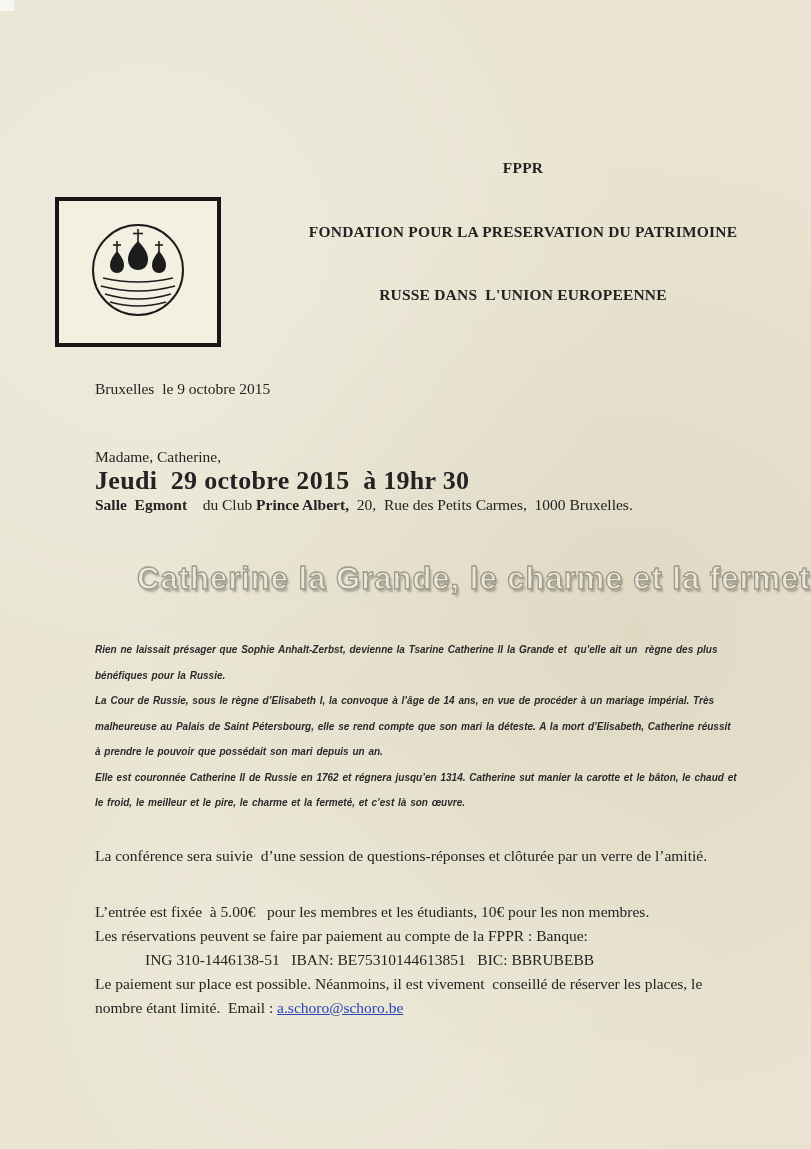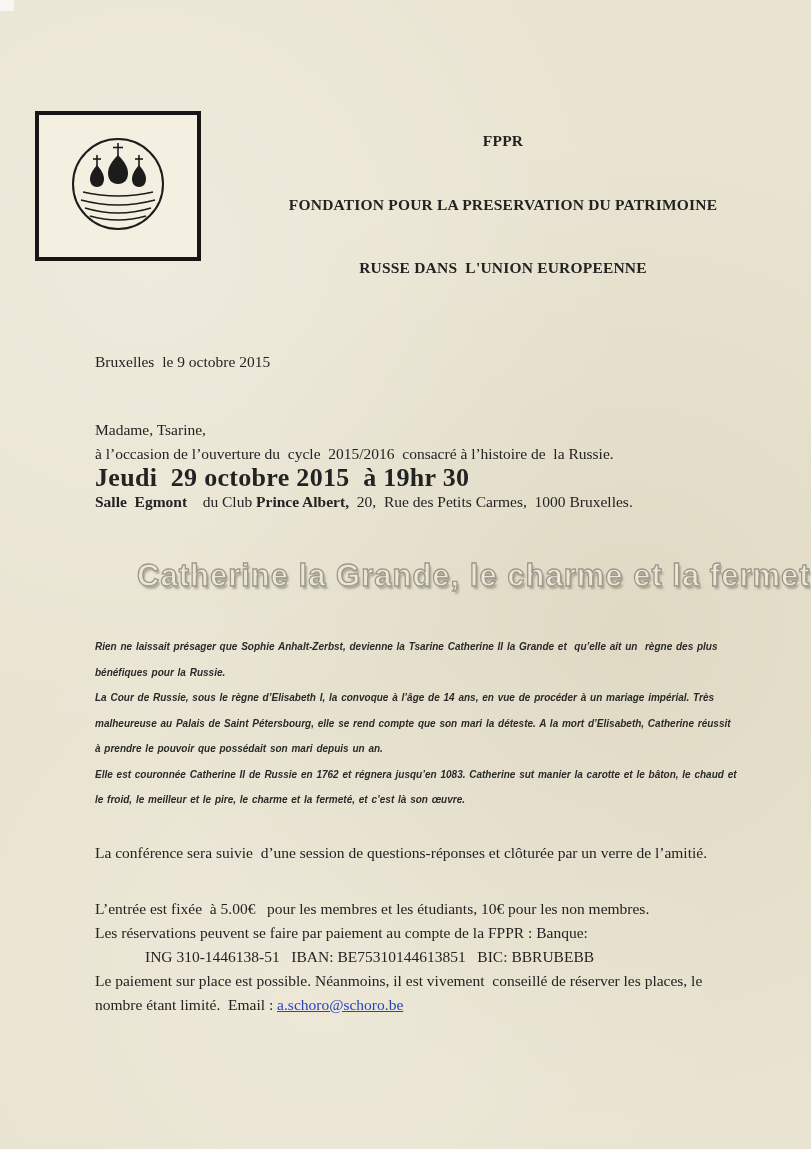--- a/index.html
+++ b/index.html
@@ -15,21 +15,21 @@
     background-image:
       radial-gradient(circle at 18% 22%, rgba(255,255,255,0.25), transparent 45%),
       radial-gradient(circle at 78% 55%, rgba(180,170,140,0.18), transparent 55%),
       radial-gradient(circle at 40% 85%, rgba(255,255,255,0.15), transparent 40%);
     font-family:"Liberation Serif", serif;
     font-size:15.5px;
   }
   .corner-artifact { position:absolute; top:0; left:0; width:14px; height:11px; background:#f7f6f2; }
 
   
-  .header-row { display:flex; align-items:center; padding:52px 0 0 35px; }
+  .header-row { display:flex; align-items:flex-end; padding:79px 0 0 35px;margin-left:20px; }
   .logo-box {
     width:158px; height:142px;
     border:4px solid #161616;
     background:#f3f0e2;
     display:flex; align-items:center; justify-content:center;
     flex:0 0 auto;
   }
   .org-block {
     width:560px; margin-left:22px; padding-top:36px;
     text-align:center; font-weight:bold; line-height:21px;
@@ -107,34 +107,33 @@
     <div class="org-block">
       <div class="org-abbr">FPPR</div>
       <div class="org-line">FONDATION POUR LA PRESERVATION DU PATRIMOINE</div>
       <div class="org-line">RUSSE DANS  L'UNION EUROPEENNE</div>
     </div>
   </div>
 
   <div class="content">
     <p class="dateline">Bruxelles  le 9 octobre 2015</p>
 
-    <p class="salutation">Madame, Tsarine,</p>
+    <p class="salutation">Madame, Catherine,</p>
 
-    <p>à l’occasion de l’ouverture du  cycle  2015/2016  consacré à l’histoire de  la Russie.</p>
 
     <p class="event-line">Jeudi  29 octobre 2015  à 19hr 30</p>
 
     <p class="venue"><b>Salle  Egmont</b><span>    du Club </span><b>Prince Albert,</b><span>  20,  Rue des Petits Carmes,  1000 Bruxelles.</span></p>
 
     <div class="fancy-title">Catherine la Grande, le charme et la fermeté</div>
 
     <div class="lead-block">
       <p>Rien ne laissait présager que Sophie Anhalt-Zerbst, devienne la Tsarine Catherine II la Grande et  qu’elle ait un  règne des plus bénéfiques pour la Russie.</p>
       <p>La Cour de Russie, sous le règne d’Elisabeth I, la convoque à l’âge de 14 ans, en vue de procéder à un mariage impérial. Très malheureuse au Palais de Saint Pétersbourg, elle se rend compte que son mari la déteste. A la mort d’Elisabeth, Catherine réussit à prendre le pouvoir que possédait son mari depuis un an.</p>
-      <p>Elle est couronnée Catherine II de Russie en 1762 et régnera jusqu’en 1083. Catherine sut manier la carotte et le bâton, le chaud et le froid, le meilleur et le pire, le charme et la fermeté, et c’est là son œuvre.</p>
+      <p>Elle est couronnée Catherine II de Russie en 1762 et régnera jusqu’en 1314. Catherine sut manier la carotte et le bâton, le chaud et le froid, le meilleur et le pire, le charme et la fermeté, et c’est là son œuvre.</p>
     </div>
 
     <p class="session">La conférence sera suivie  d’une session de questions-réponses et clôturée par un verre de l’amitié.</p>
 
     <p class="price">L’entrée est fixée  à 5.00€   pour les membres et les étudiants, 10€ pour les non membres.</p>
     <p>Les réservations peuvent se faire par paiement au compte de la FPPR : Banque:</p>
     <p class="bank">ING 310-1446138-51   IBAN: BE75310144613851   BIC: BBRUBEBB</p>
     <p class="payment"><span>Le paiement sur place est possible. Néanmoins, il est vivement  conseillé de réserver les places, le nombre étant limité.  Email : </span><a class="email" href="#">a.schoro@schoro.be</a></p>
 
   </div>

